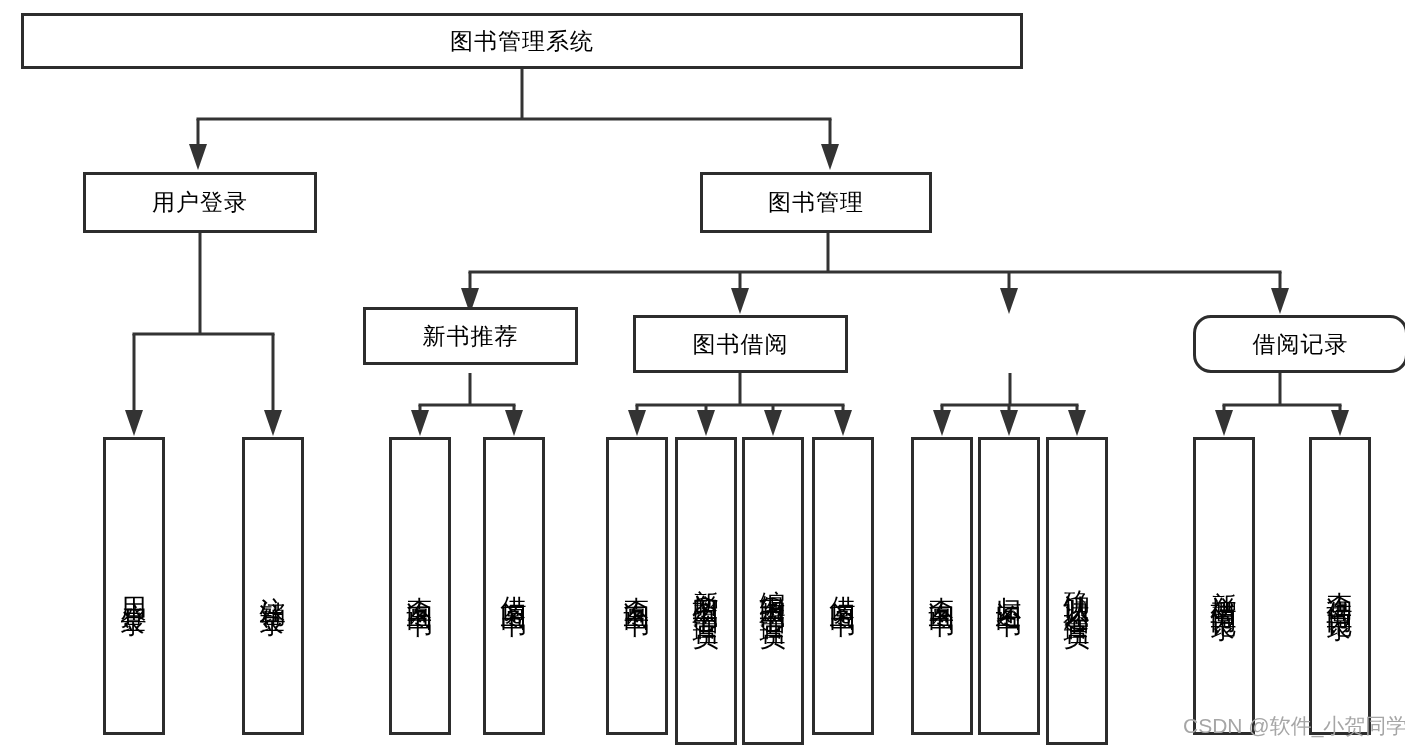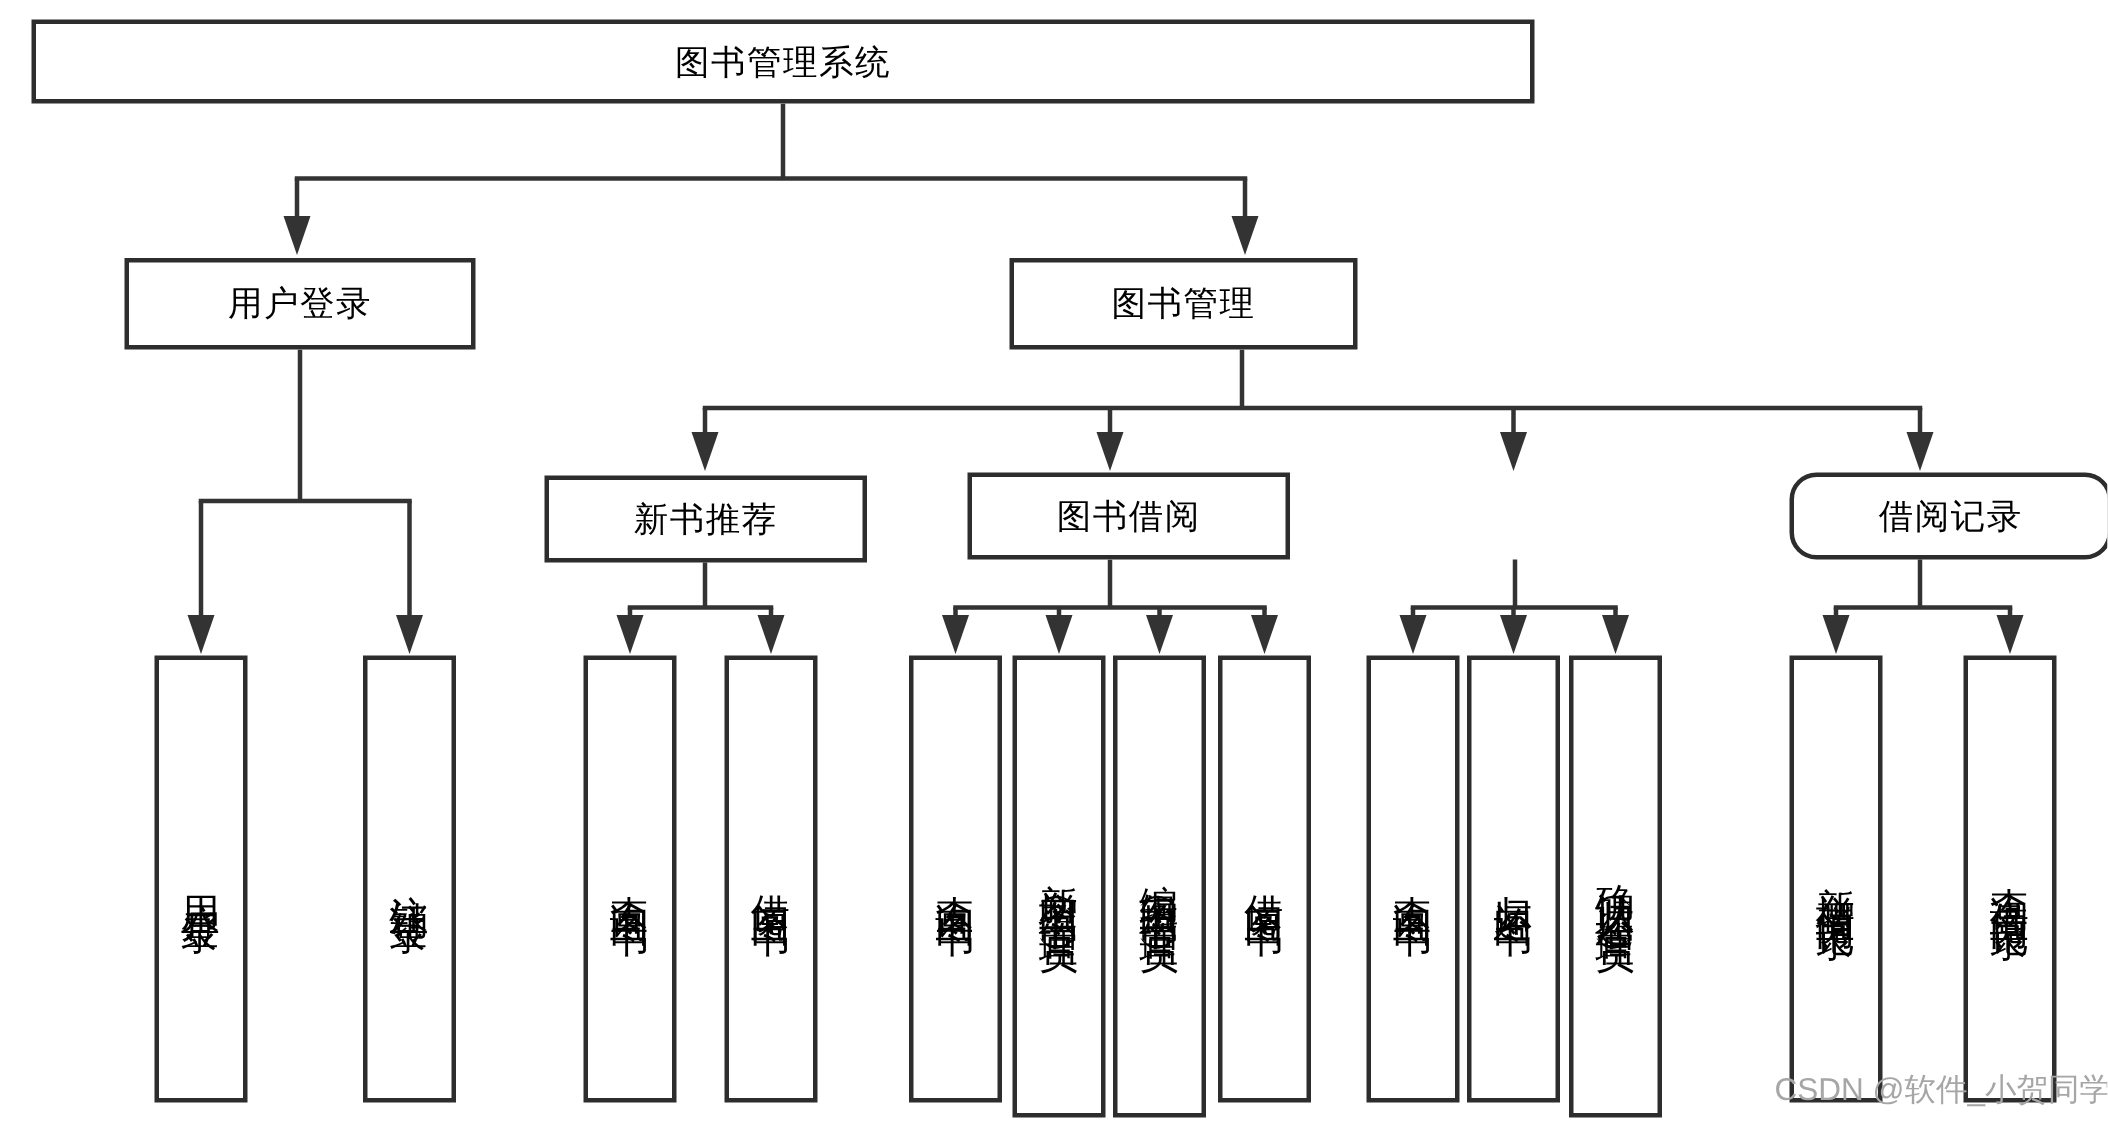--- a/index.html
+++ b/index.html
@@ -97,28 +97,28 @@
     </g>
   </svg>
 
   <div class="node" style="left:21px; top:13px; width:1002px; height:56px;">
     <span class="hlabel">图书管理系统</span>
   </div>
 
   <div class="node" style="left:83px; top:172px; width:234px; height:61px;">
     <span class="hlabel">用户登录</span>
   </div>
-  <div class="node" style="left:673px; top:172px; width:232px; height:61px;">
+  <div class="node" style="left:700px; top:172px; width:232px; height:61px;">
     <span class="hlabel">图书管理</span>
   </div>
 
-  <div class="node" style="left:363px; top:317px; width:215px; height:58px;">
+  <div class="node" style="left:363px; top:307px; width:215px; height:58px;">
     <span class="hlabel">新书推荐</span>
   </div>
-  <div class="node" style="left:633px; top:315px; width:215px; height:58px;margin-left:12px;">
+  <div class="node" style="left:633px; top:315px; width:215px; height:58px;">
     <span class="hlabel">图书借阅</span>
   </div>
   <div class="node" style="left:1193px; top:315px; width:215px; height:58px;border-radius:18px;">
     <span class="hlabel">借阅记录</span>
   </div>
 
   <div class="node" style="left:103px; top:437px; width:62px; height:298px;">
     <span class="vlabel">用户登录</span>
   </div>
   <div class="node" style="left:242px; top:437px; width:62px; height:298px;">

